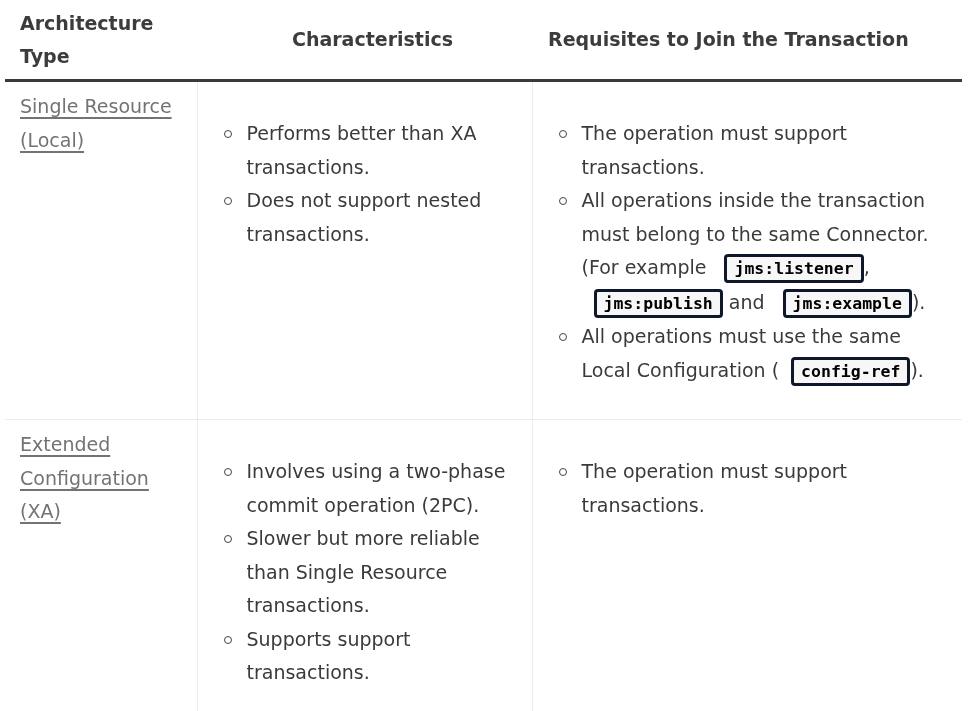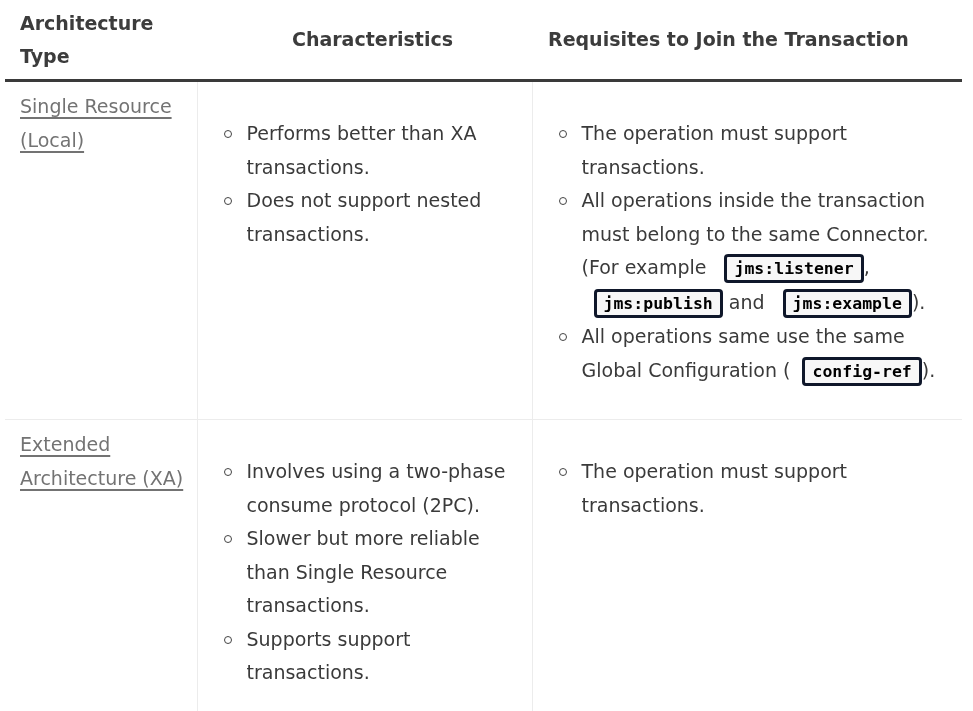--- a/index.html
+++ b/index.html
@@ -117,31 +117,31 @@
       <td class="chars">
         <ul class="bullets">
           <li><span class="dot"></span><span>Performs better than XA transactions.</span></li>
           <li><span class="dot"></span><span>Does not support nested transactions.</span></li>
         </ul>
       </td>
       <td class="reqs">
         <ul class="bullets">
           <li><span class="dot"></span><span>The operation must support transactions.</span></li>
           <li><span class="dot"></span><span>All operations inside the transaction must belong to the same Connector. (For example </span><code class="inl">jms:listener</code><span>,</span> <code class="inl">jms:publish</code><span> and </span><code class="inl">jms:example</code><span>).</span></li>
-          <li><span class="dot"></span><span>All operations same use the same Global Configuration (</span><code class="inl">config-ref</code><span>).</span></li>
+          <li><span class="dot"></span><span>All operations must use the same Local Configuration (</span><code class="inl">config-ref</code><span>).</span></li>
         </ul>
       </td>
     </tr>
     <tr class="row2">
       <td class="type-cell">
-        <a class="type-link">Extended Architecture (XA)</a>
+        <a class="type-link">Extended Configuration (XA)</a>
       </td>
       <td class="chars">
         <ul class="bullets">
-          <li><span class="dot"></span><span>Involves using a two-phase consume protocol (2PC).</span></li>
+          <li><span class="dot"></span><span>Involves using a two-phase commit operation (2PC).</span></li>
           <li><span class="dot"></span><span>Slower but more reliable than Single Resource transactions.</span></li>
           <li><span class="dot"></span><span>Supports support transactions.</span></li>
         </ul>
       </td>
       <td class="reqs">
         <ul class="bullets">
           <li><span class="dot"></span><span>The operation must support transactions.</span></li>
         </ul>
       </td>
     </tr>

